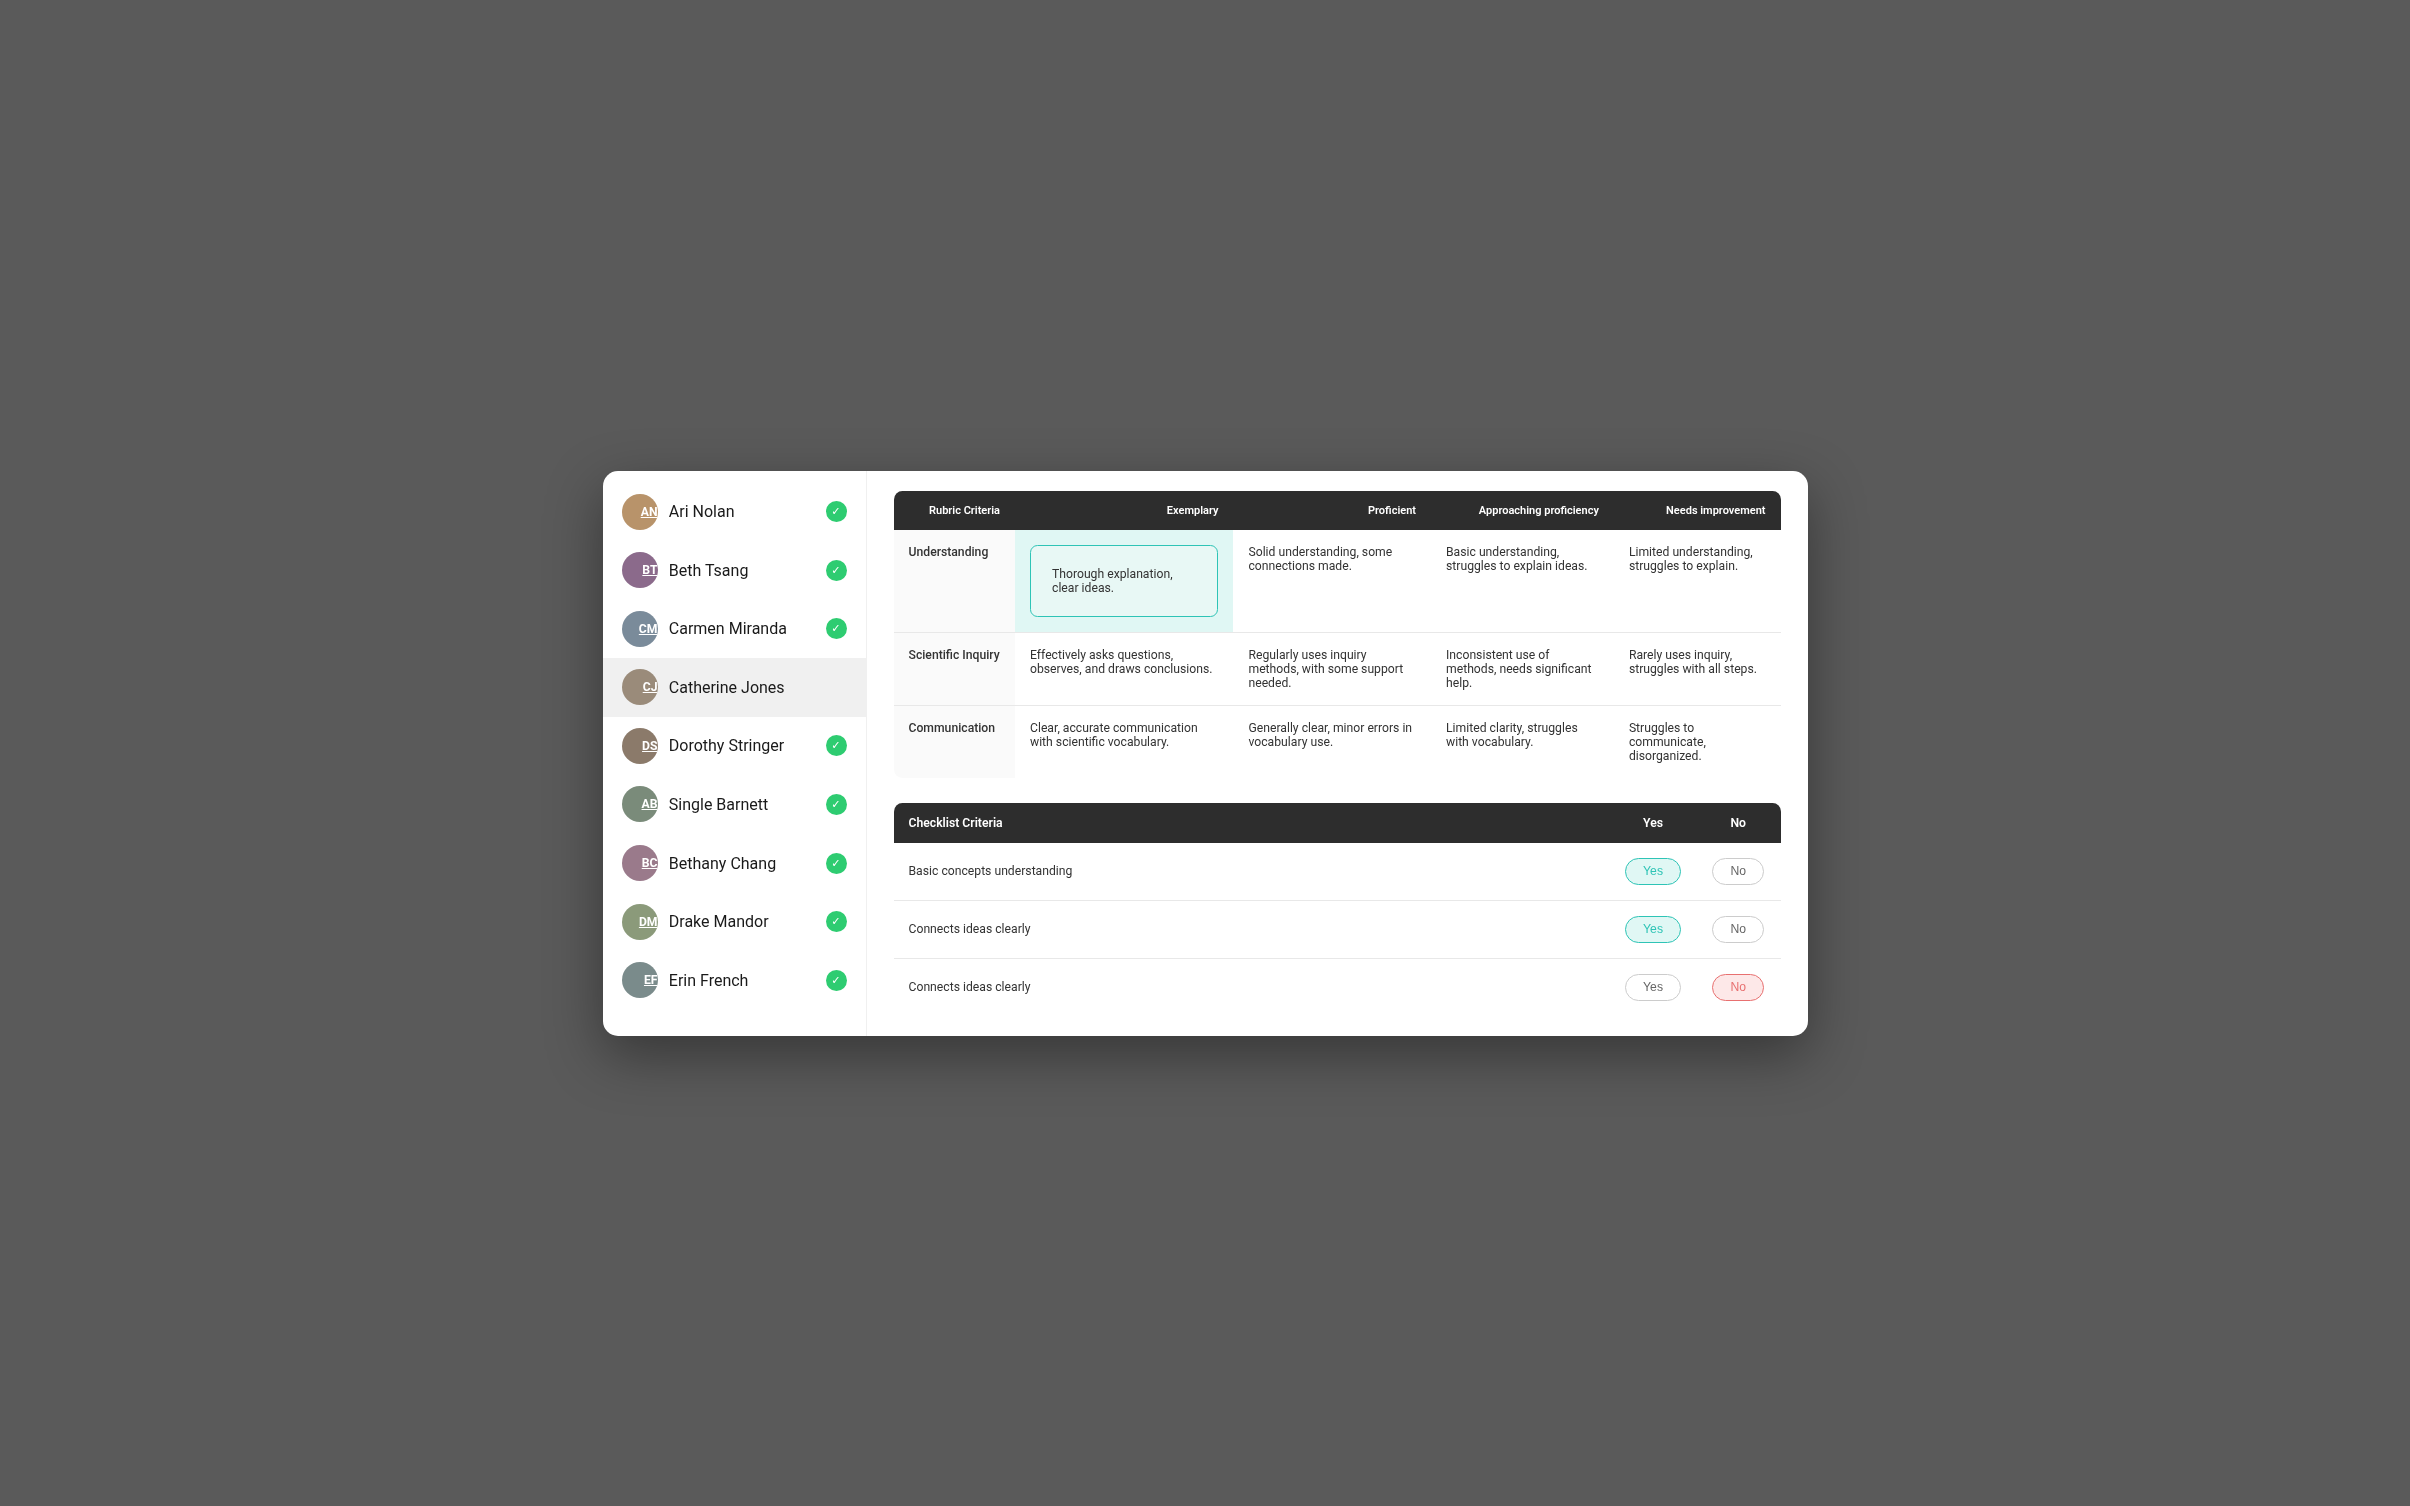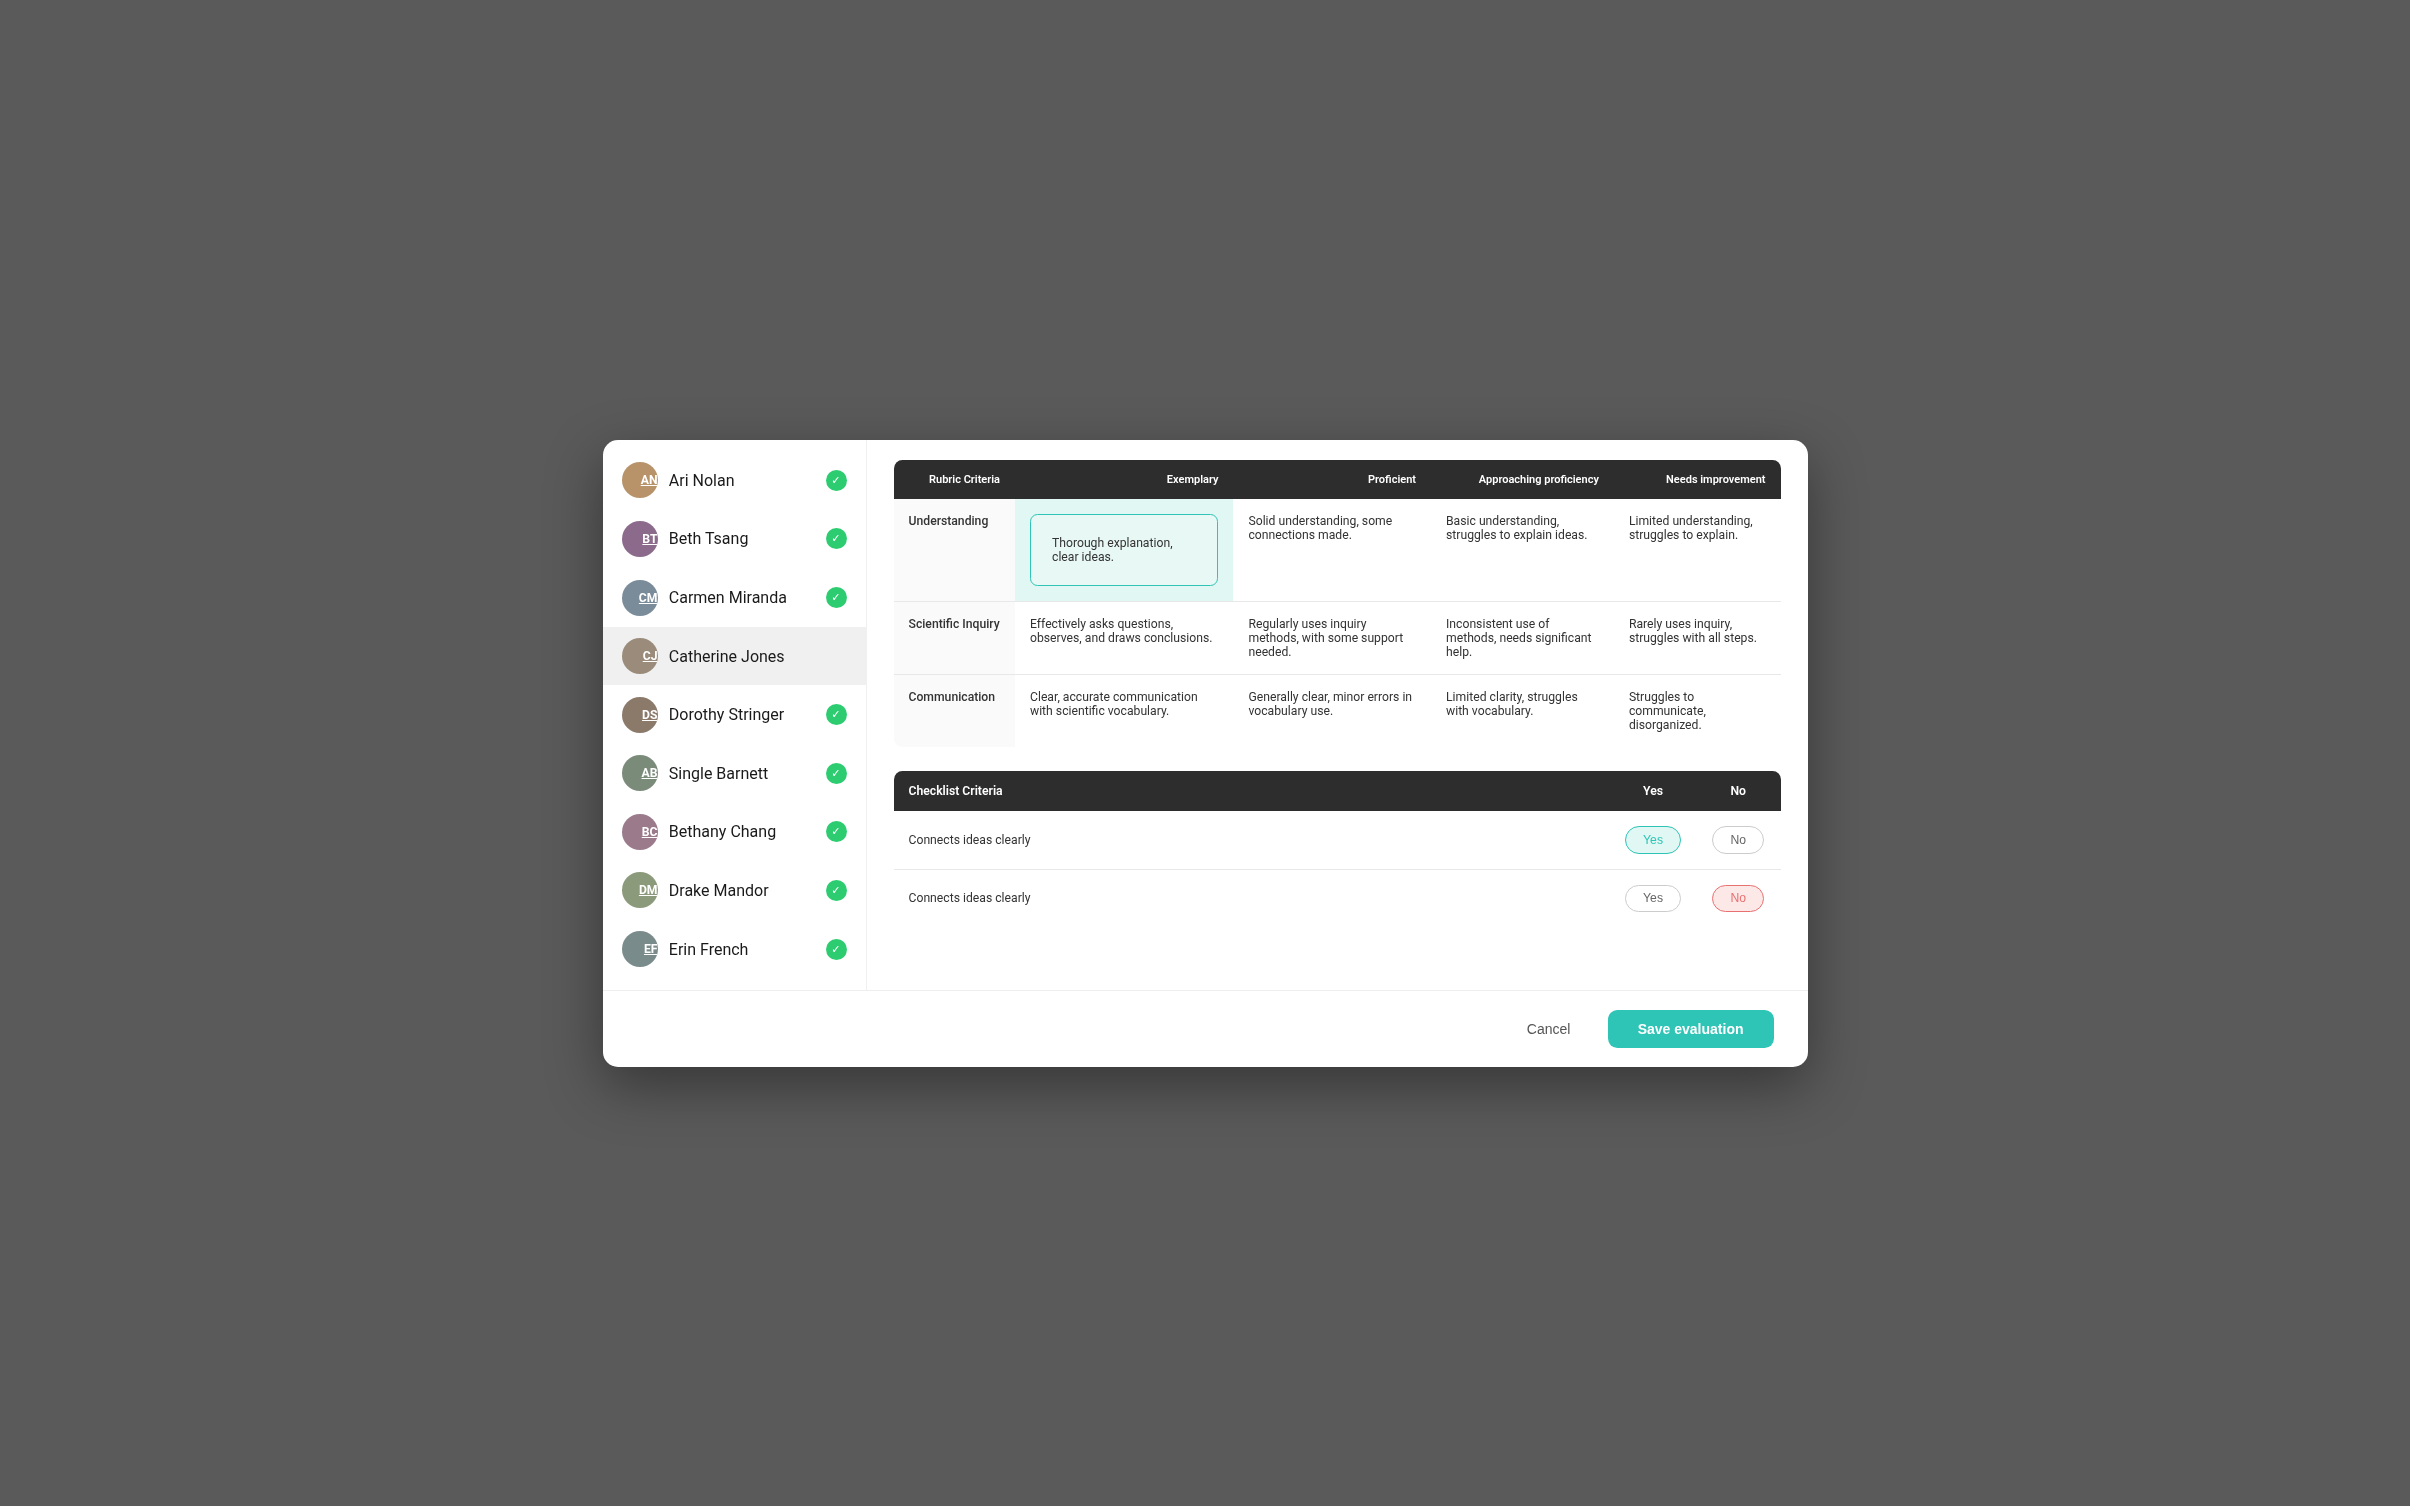--- a/index.html
+++ b/index.html
@@ -440,20 +440,29 @@
         <table class="checklist-table">
           <thead>
             <tr>
               <th>Checklist Criteria</th>
               <th class="yes-col" style="text-align:center; width:85px;">Yes</th>
               <th class="no-col" style="text-align:center; width:85px;">No</th>
             </tr>
           </thead>
           <tbody>
             <tr>
+              <td>Basic concepts understanding</td>
+              <td style="text-align:center;">
+                <button class="yn-btn yes-active">Yes</button>
+              </td>
+              <td style="text-align:center;">
+                <button class="yn-btn">No</button>
+              </td>
+            </tr>
+            <tr>
               <td>Connects ideas clearly</td>
               <td style="text-align:center;">
                 <button class="yn-btn yes-active">Yes</button>
               </td>
               <td style="text-align:center;">
                 <button class="yn-btn">No</button>
               </td>
             </tr>
             <tr>
               <td>Connects ideas clearly</td>
@@ -463,20 +472,16 @@
               <td style="text-align:center;">
                 <button class="yn-btn no-active">No</button>
               </td>
             </tr>
           </tbody>
         </table>
 
       </div>
     </div>
 
-    <div class="modal-footer">
-      <button class="cancel-btn">Cancel</button>
-      <button class="save-btn">Save evaluation</button>
-    </div>
 
   </div>
 </div>
 
 
 </body></html>

